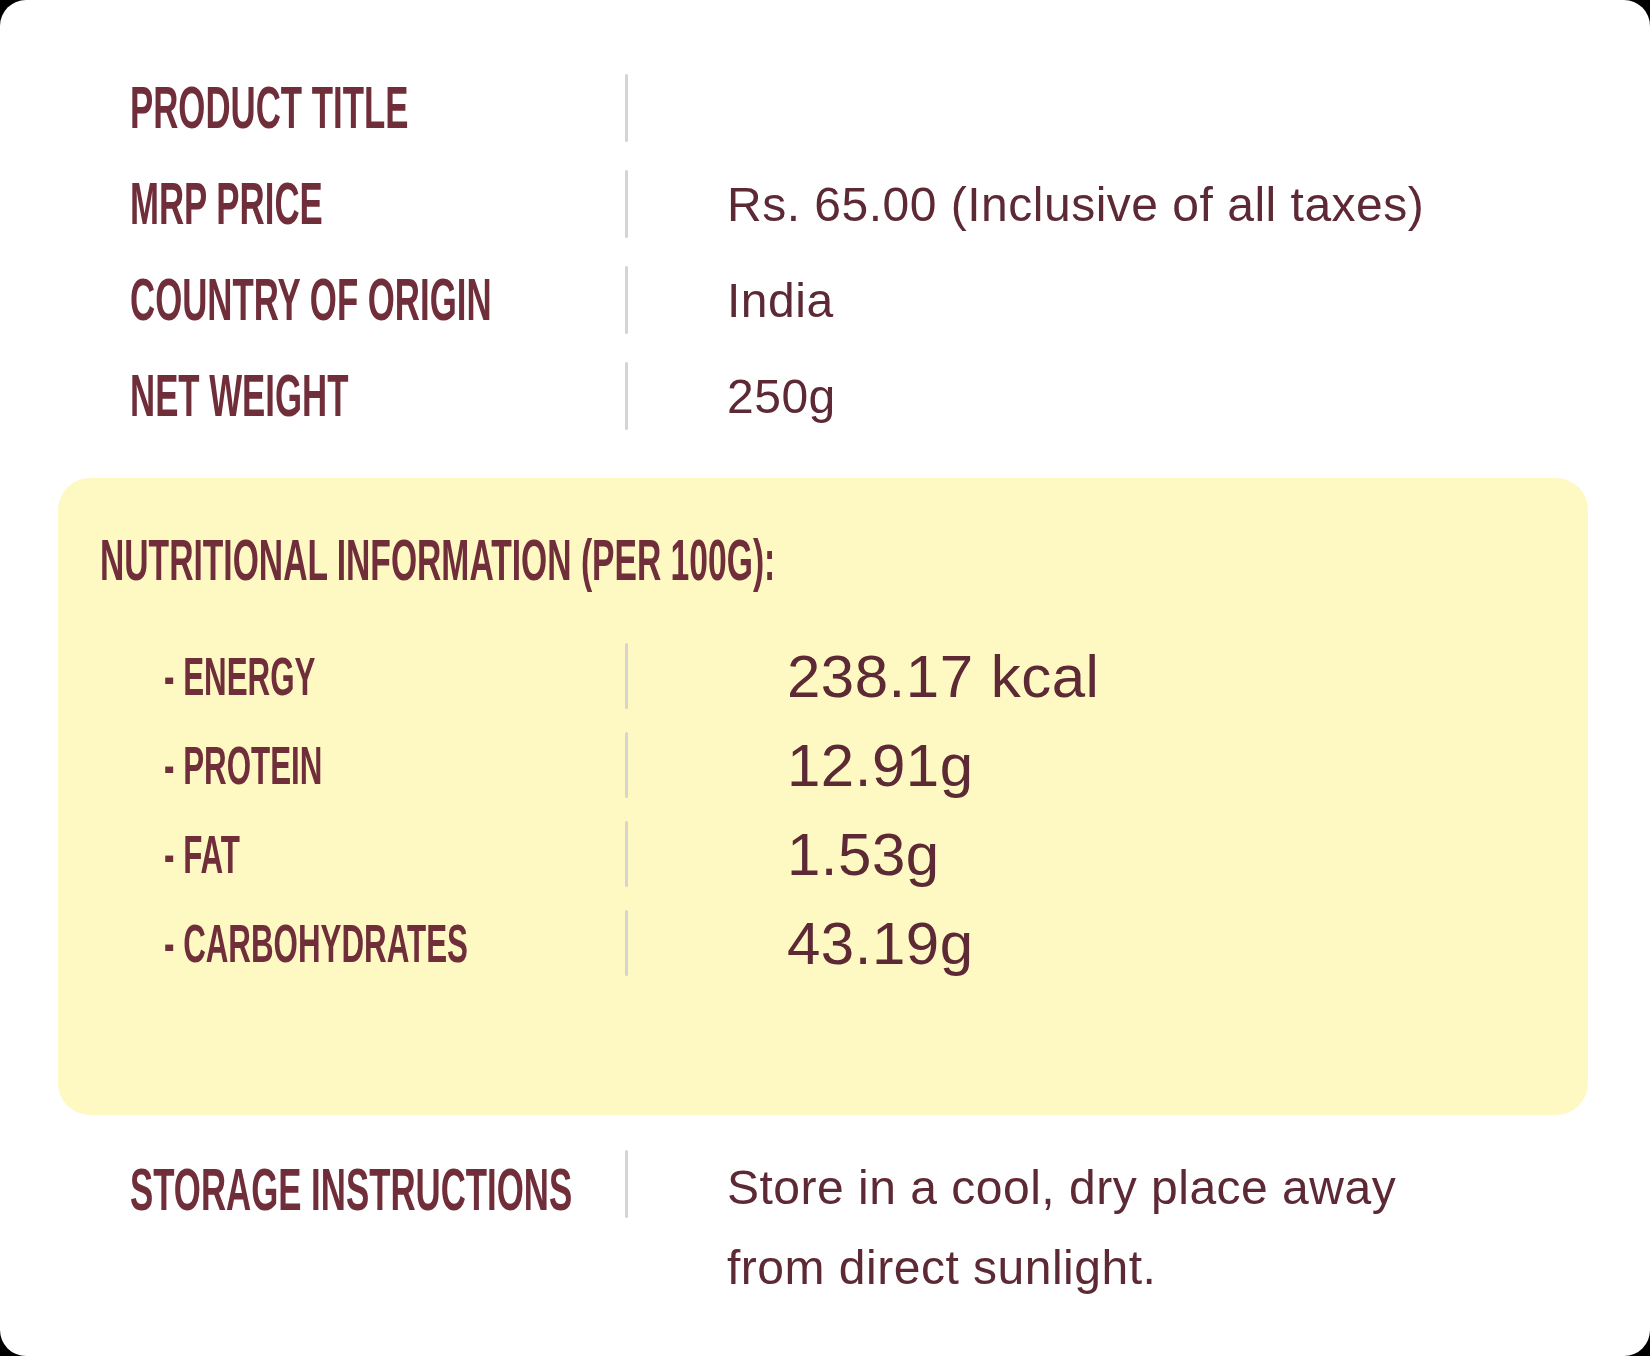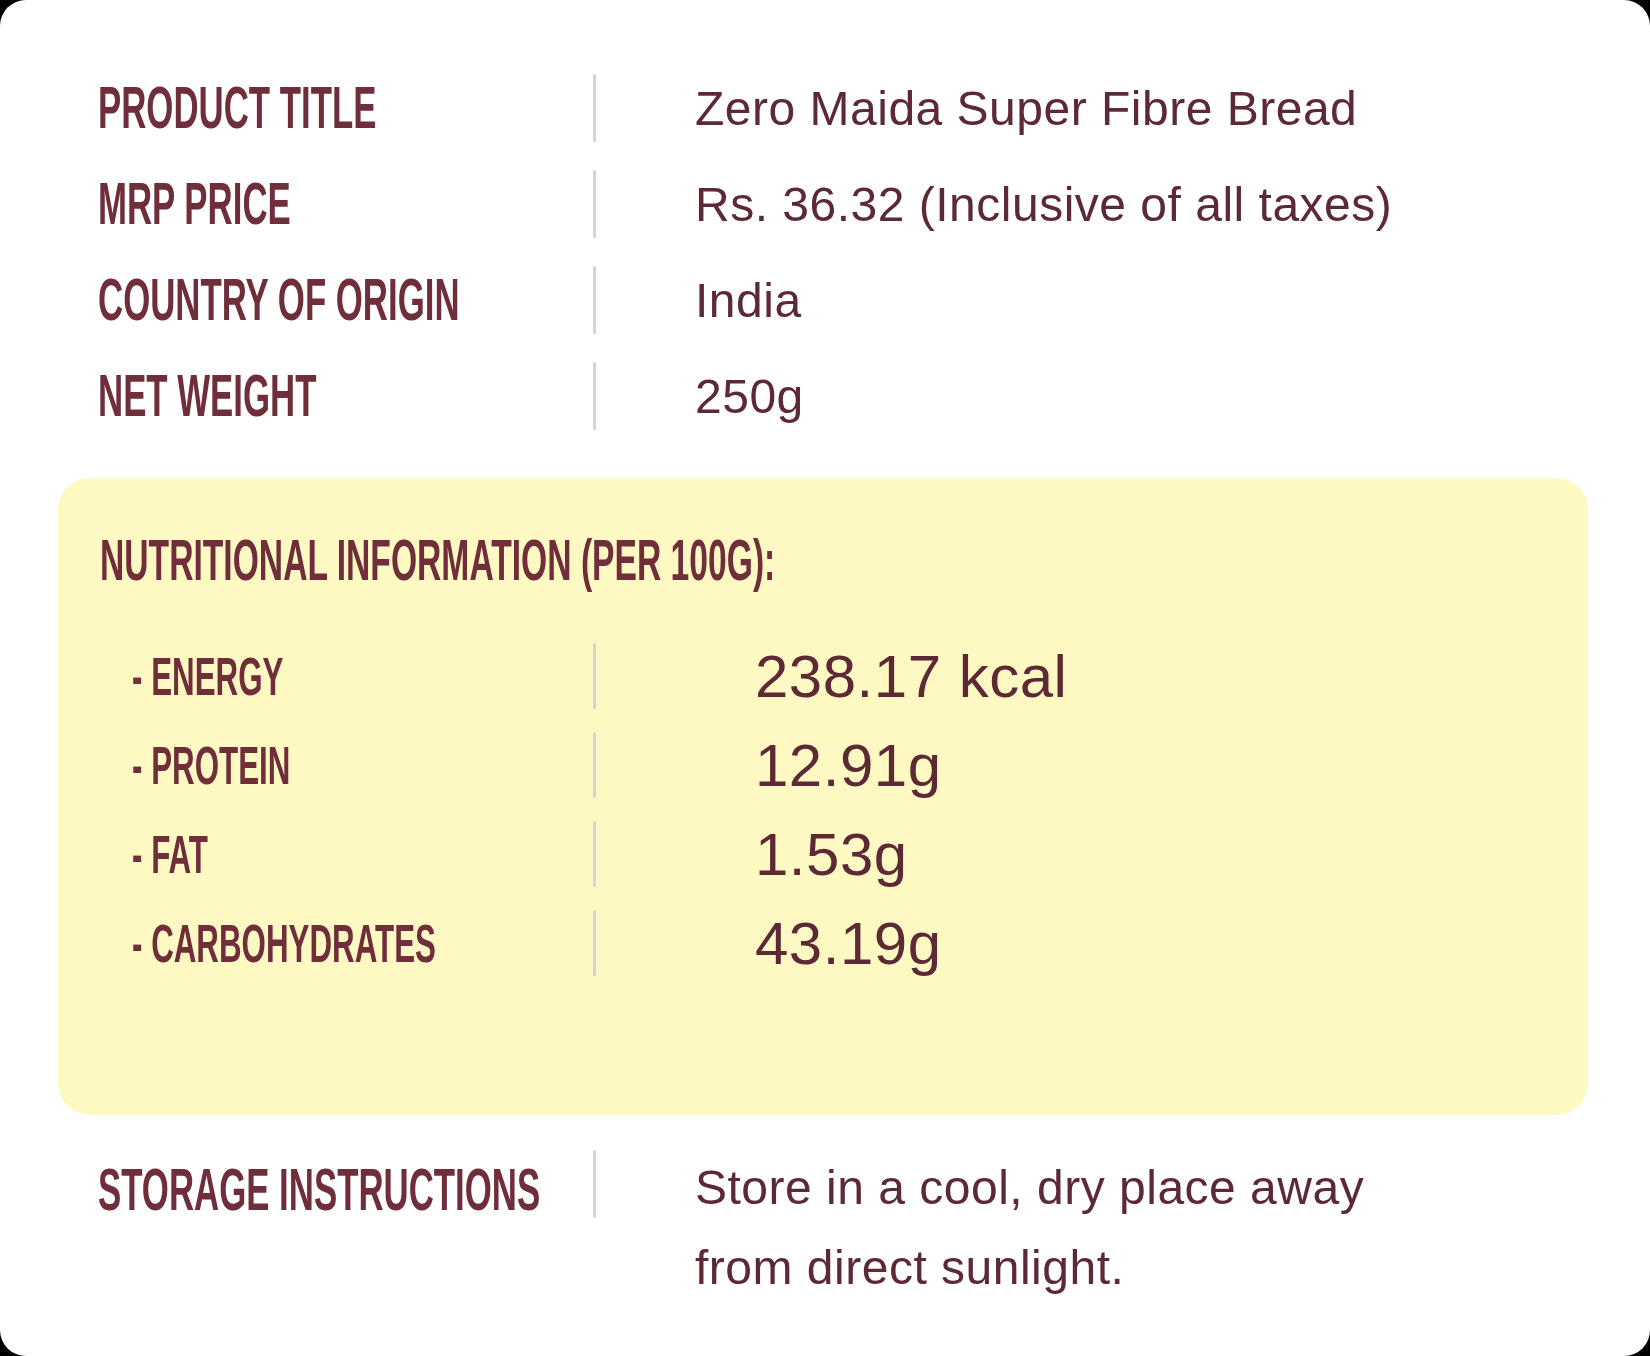--- a/index.html
+++ b/index.html
@@ -18,20 +18,21 @@
     box-sizing: border-box;
     padding-top: 60px;
   }
 
   
   .row {
     display: grid;
     grid-template-columns: 593px 3px 1fr;
     align-items: center;
     height: 96px;
+    padding-left: 32px;
   }
   .label-cell { padding-left: 98px; overflow: visible; white-space: nowrap; }
   .label-text {
     display: inline-block;
     font-weight: bold;
     font-size: 60px;
     line-height: 1;
     color: #6F2E39;
     letter-spacing: 0px;
     transform: scaleX(0.58);
@@ -104,29 +105,28 @@
 
 <div class="card">
 
   <div>
 
     <div class="row">
       <div class="label-cell">
         <span class="label-text">PRODUCT TITLE</span>
       </div>
       <div class="divider"></div>
-      <div class="value-cell">Zero Maida Super Fibre Bread</div>
     </div>
 
     <div class="row">
       <div class="label-cell">
         <span class="label-text">MRP PRICE</span>
       </div>
       <div class="divider"></div>
-      <div class="value-cell">Rs. 36.32 (Inclusive of all taxes)</div>
+      <div class="value-cell">Rs. 65.00 (Inclusive of all taxes)</div>
     </div>
 
     <div class="row">
       <div class="label-cell">
         <span class="label-text">COUNTRY OF ORIGIN</span>
       </div>
       <div class="divider"></div>
       <div class="value-cell">India</div>
     </div>
 

